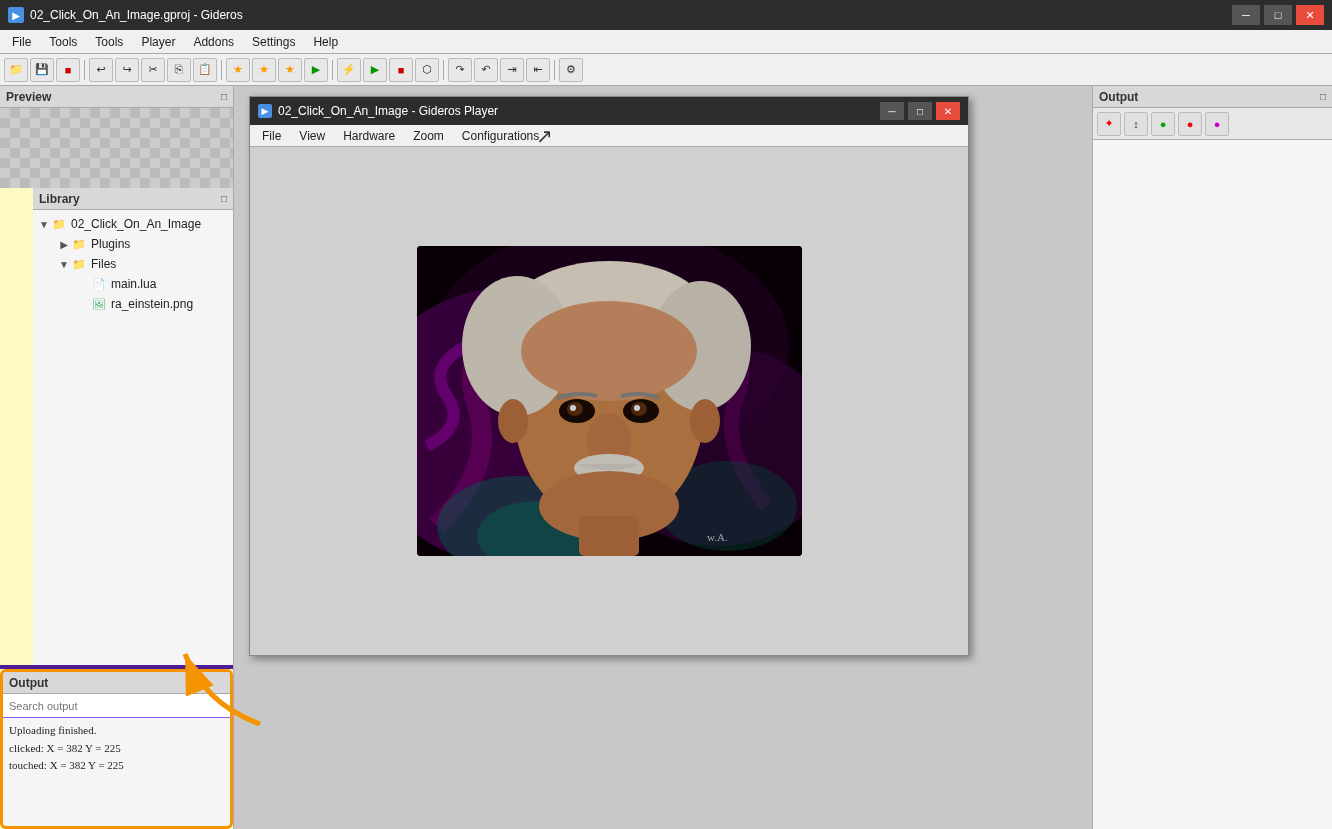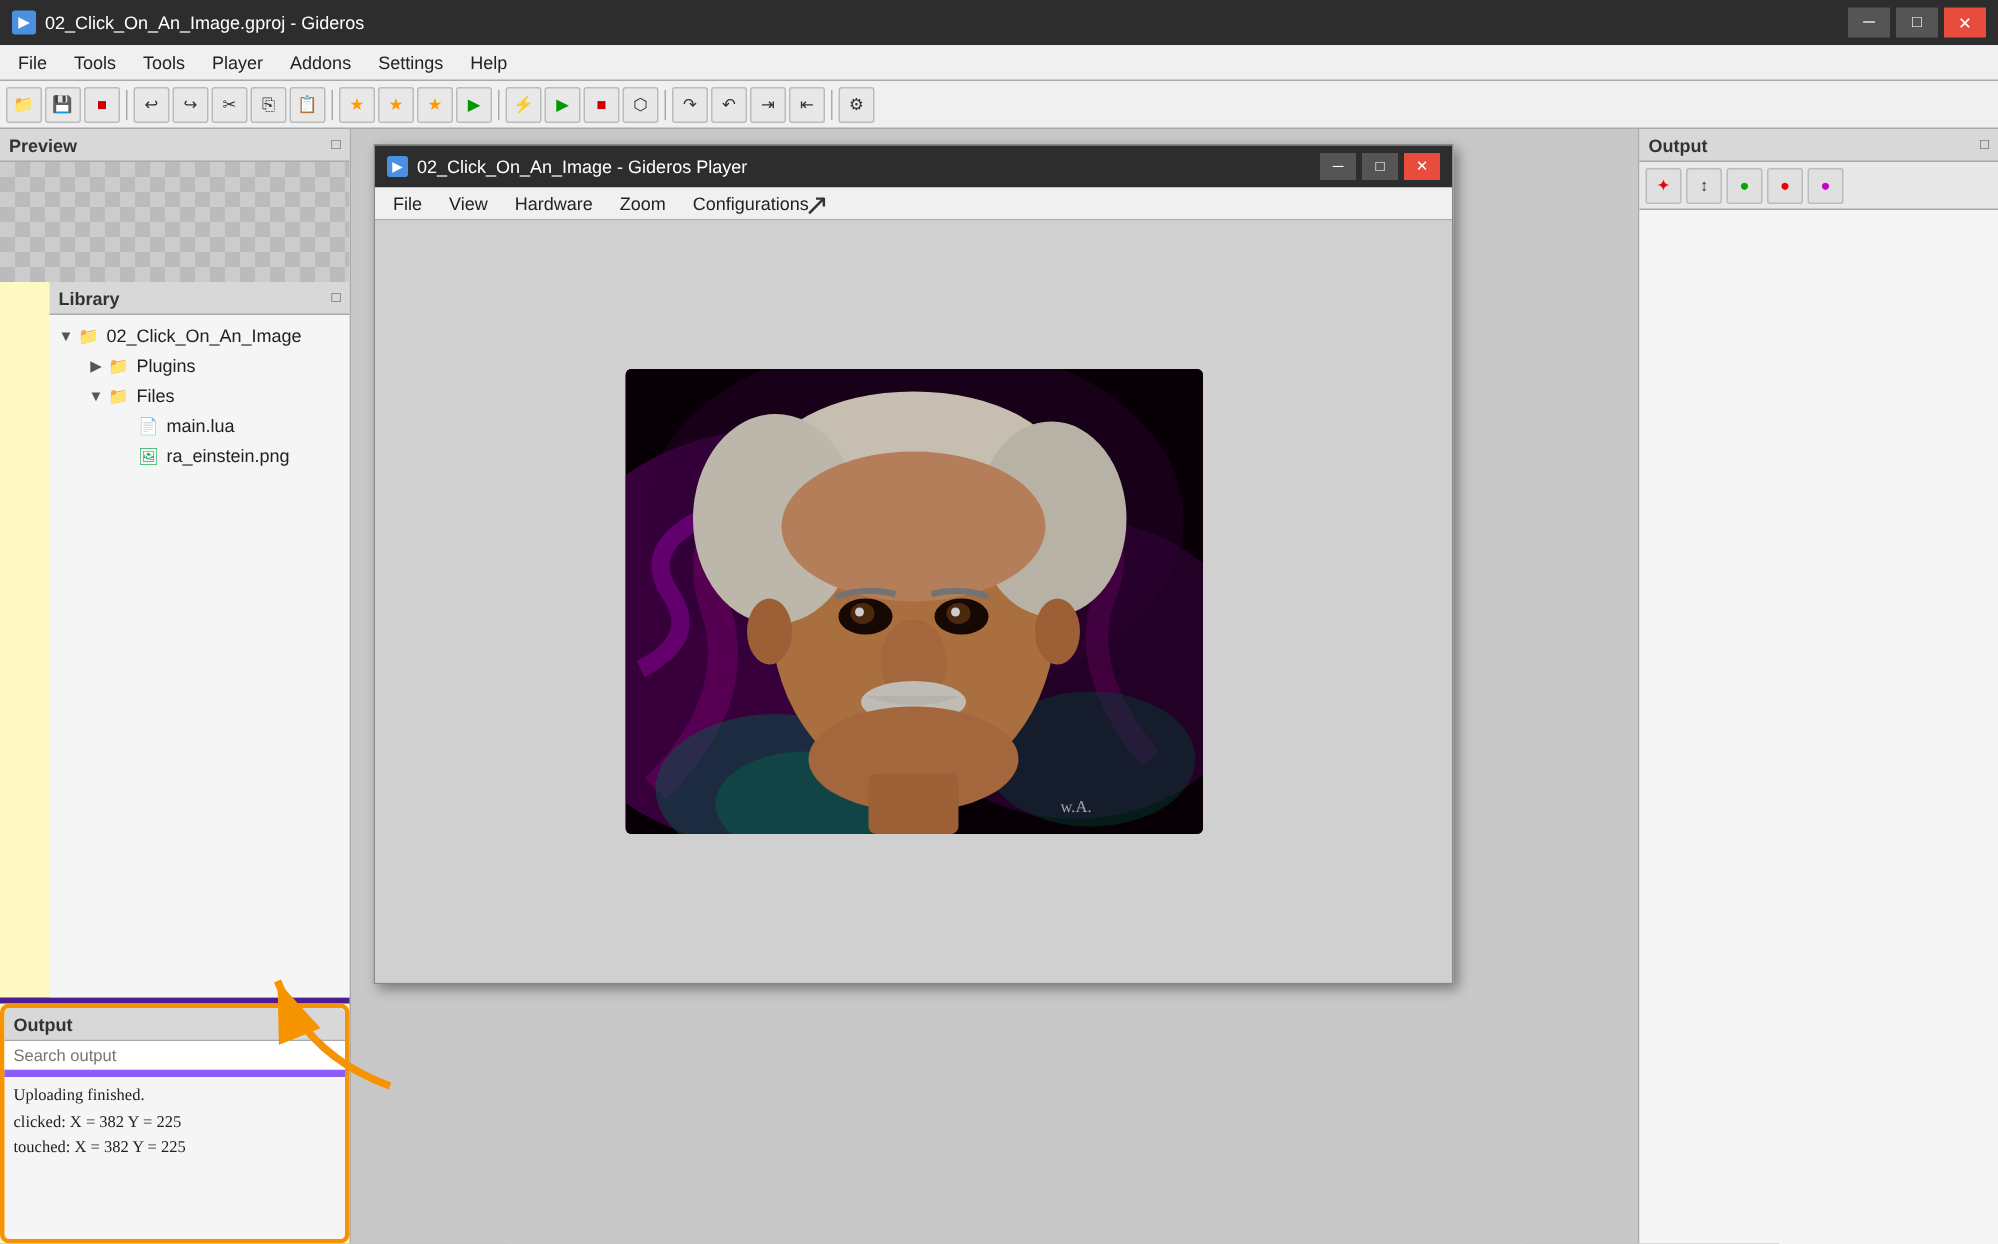--- a/index.html
+++ b/index.html
@@ -228,21 +228,21 @@
       flex-direction: column;
       background: #f5f5f5;
       position: relative;
     }
     .output-section.highlighted {
       border: 3px solid #f59400;
       border-radius: 6px;
     }
     .output-search {
       height: 24px;
-      border-bottom: 5px solid #8b5cf6;
+      border-bottom: 1px solid #8b5cf6;
       padding: 0;
     }
     .output-search input {
       width: 100%;
       height: 100%;
       border: none;
       outline: none;
       padding: 0 6px;
       font-size: 11px;
       background: #fff;

